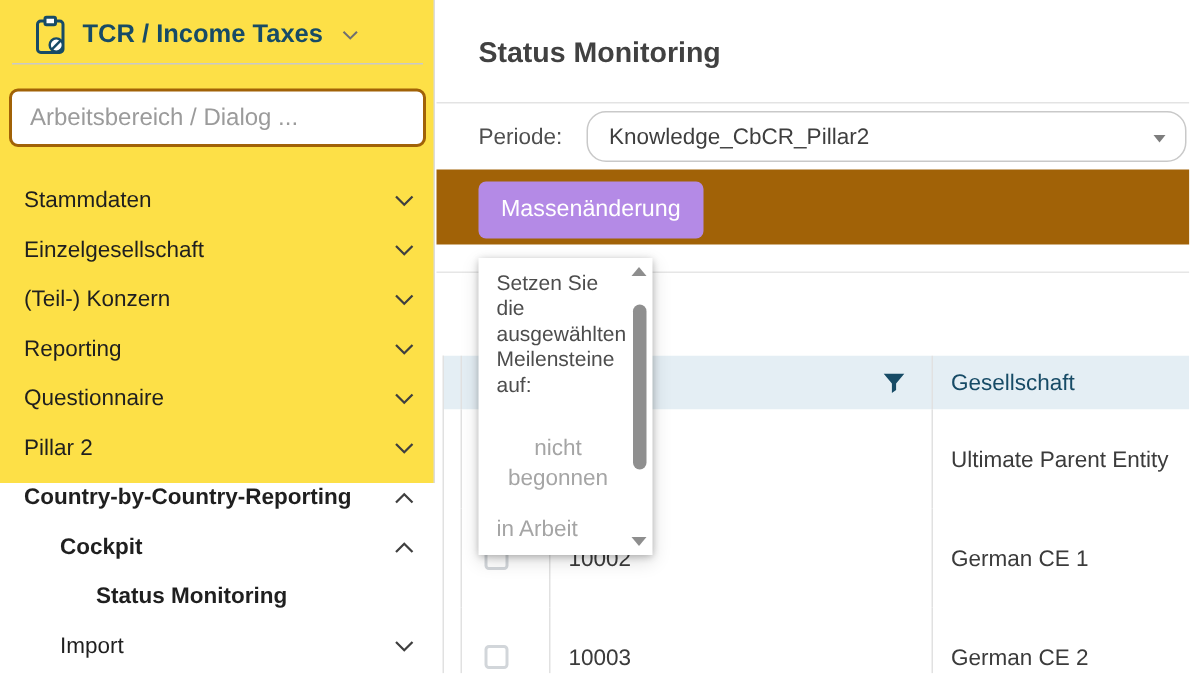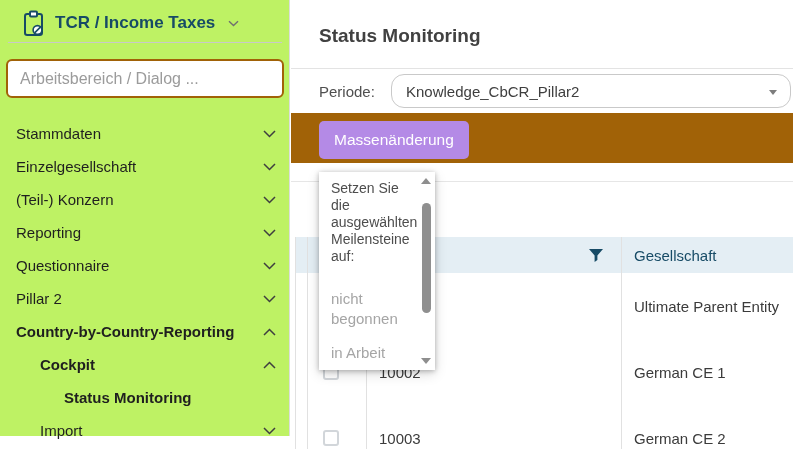--- a/index.html
+++ b/index.html
@@ -1,21 +1,21 @@
 <!DOCTYPE html>
 <html><head>
 <meta charset="utf-8">
 <style>
   * { margin:0; padding:0; box-sizing:border-box; }
   html,body { background:#fff; }
   body { font-family:"Liberation Sans", sans-serif; }
   .app { position:relative; width:793px; height:449px; background:#fff; overflow:hidden; }
 
   
-  .sidebar { position:absolute; left:0; top:0; width:290px; height:436px; background:#bef264; border-right:1px solid #dcdcdc; }
+  .sidebar { position:absolute; left:0; top:0; width:290px; height:322px; background:#fde047; border-right:1px solid #dcdcdc; }
   .sb-header { position:absolute; left:22px; top:8px; height:30px; display:flex; align-items:center; gap:9px; cursor:pointer; }
   .sb-title { font-size:17px; font-weight:700; color:#174b66; white-space:nowrap; }
   .sb-divider { position:absolute; left:8px; right:7px; top:42px; border-top:1px solid #c9c9c9; }
   .sb-search { position:absolute; left:6px; top:59px; width:278px; height:39px; border:2px solid #a16207; border-radius:6px; padding:0 12px; font-size:16px; color:#333; font-family:inherit; outline:none; background:#fff; }
   .sb-search::placeholder { color:#9b9b9b; }
   .sb-nav { position:absolute; top:117px; left:0; right:0; }
   .nav-item { height:33px; display:flex; align-items:center; padding:0 13px 0 16px; font-size:15px; color:#1f1f1f; cursor:pointer; }
   .nav-item .chev { margin-left:auto; display:flex; }
   .bold { font-weight:700; }
   .ind-1 { padding-left:40px; }
@@ -46,21 +46,21 @@
   .th-name { padding-left:12px; font-size:15px; color:#174b66; }
   .th-filter { justify-content:flex-end; padding-right:18px; }
   .cb { width:16px; height:16px; margin-left:15px; border:2px solid #d2d6da; border-radius:3px; background:#fff; cursor:pointer; }
 
   
   .panel { position:absolute; left:28px; top:172px; width:116px; height:198px; background:#fff; z-index:5;
            box-shadow:0 1px 5px rgba(0,0,0,.28), 0 4px 12px rgba(0,0,0,.14);
            padding:8px 34px 0 12px; overflow:hidden; }
   .panel-prompt { font-size:14px; line-height:17px; color:#4d4d4d; }
   .panel-opt { font-size:15px; line-height:20px; color:#a5a5a5; width:82px; cursor:pointer; }
-  .opt-1 { margin-top:24px; }
+  .opt-1 { margin-top:24px;text-align:center; }
   .opt-2 { margin-top:14px; }
   .opt-3 { margin-top:13px; }
   .pscroll { position:absolute; top:5px; bottom:5px; right:3px; width:12px; }
   .ps-up { position:absolute; top:1px; left:1px; width:0; height:0; border-left:5px solid transparent; border-right:5px solid transparent; border-bottom:6px solid #8e8e8e; cursor:pointer; }
   .ps-down { position:absolute; bottom:1px; left:1px; width:0; height:0; border-left:5px solid transparent; border-right:5px solid transparent; border-top:6px solid #8e8e8e; cursor:pointer; }
   .ps-thumb { position:absolute; top:26px; left:1.5px; width:9px; height:110px; background:#8f8f8f; border-radius:4.5px; cursor:pointer; }
 </style>
 </head>
 <body>
 

